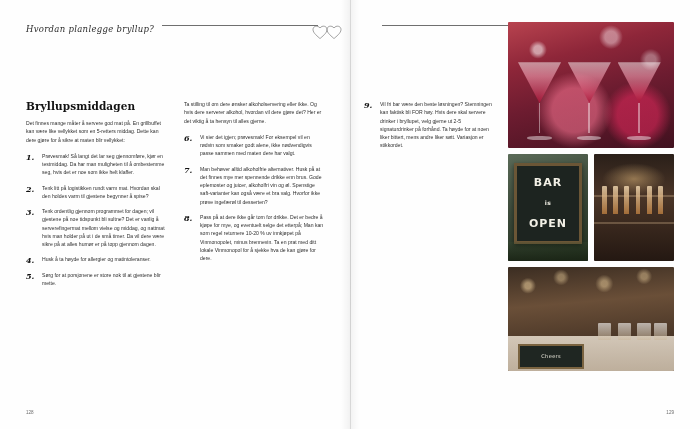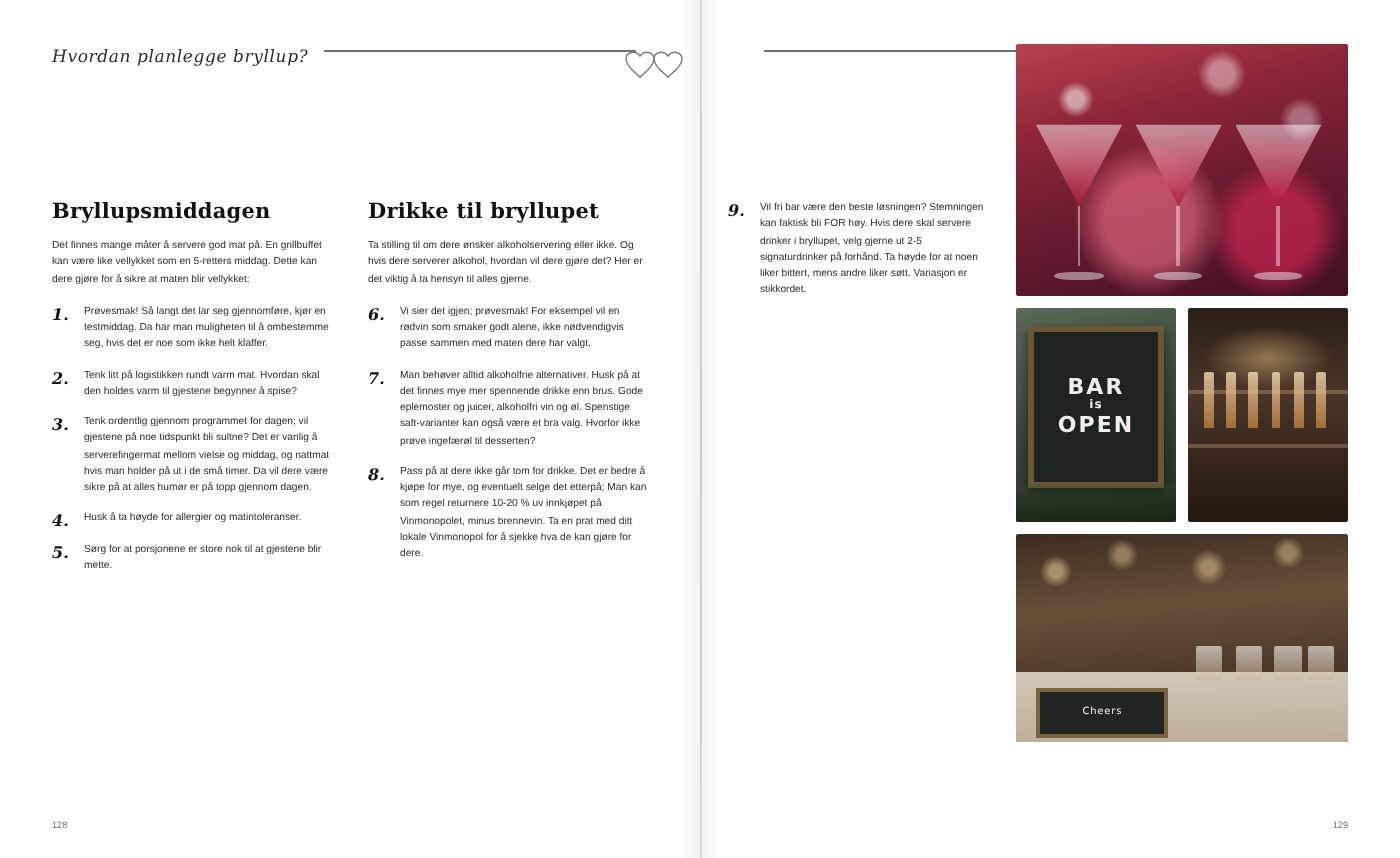--- a/index.html
+++ b/index.html
@@ -130,21 +130,21 @@
   .pic-chalk {
     position: absolute; inset: 0;
     background: linear-gradient(160deg, #5b6b58 0%, #3c4a3a 45%, #22301f 100%);
   }
   .chalk-board {
     position: absolute; left: 8%; top: 8%; width: 84%; height: 76%;
     background: #1d2420;
     border: 3px solid #6b5636;
     box-shadow: 0 2px 5px rgba(0,0,0,0.5);
     display: flex; flex-direction: column; align-items: center; justify-content: center;
-    gap: 1px;
+    gap: 12px;
   }
   .chalk-line {
     font-family: "DejaVu Sans", sans-serif;
     font-weight: bold;
     color: #f2f0e6;
     line-height: 1;
     text-align: center;
   }
   .chalk-l1 { font-size: 11px; letter-spacing: 1px; }
   .chalk-l2 { font-size: 6px; letter-spacing: 0.5px; }
@@ -253,21 +253,20 @@
             <span>Husk å ta høyde for allergier og matintoleranser.</span>
           </li>
           <li>
             <span class="num">5.</span>
             <span>Sørg for at porsjonene er store nok til at gjestene blir mette.</span>
           </li>
         </ol>
       </div>
 
       <div class="col">
-        <h2 class="sec">Drikke til bryllupet</h2>
         <p class="body">Ta stilling til om dere ønsker alkoholservering eller ikke. Og hvis dere serverer alkohol, hvordan vil dere gjøre det? Her er det viktig å ta hensyn til alles gjerne.</p>
         <ol class="numlist">
           <li>
             <span class="num">6.</span>
             <span>Vi sier det igjen; prøvesmak! For eksempel vil en rødvin som smaker godt alene, ikke nødvendigvis passe sammen med maten dere har valgt.</span>
           </li>
           <li>
             <span class="num">7.</span>
             <span>Man behøver alltid alkoholfrie alternativer. Husk på at det finnes mye mer spennende drikke enn brus. Gode eplemoster og juicer, alkoholfri vin og øl. Spenstige saft-varianter kan også være et bra valg. Hvorfor ikke prøve ingefærøl til desserten?</span>
           </li>

